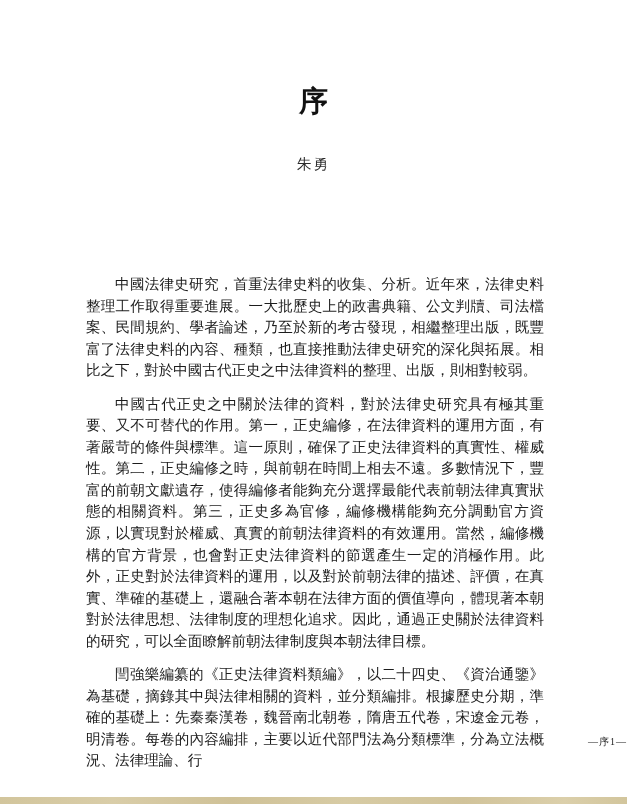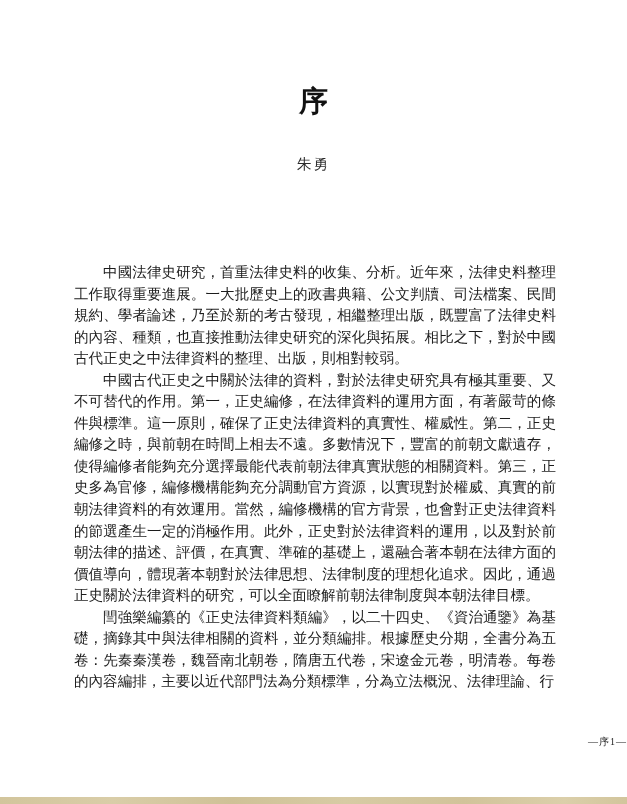--- a/index.html
+++ b/index.html
@@ -43,21 +43,21 @@
     position: absolute;
     top: 262px;
     left: 74px;
     width: 482px;
     font-size: 14.55px;
     line-height: 21.55px;
     text-align: justify;
     color: #1c1c1c;
   }
   .body-text p {
-    margin: 0;
+    margin: 12px;
     padding: 0;
     text-indent: 2em;
   }
   .footer {
     position: absolute;
     top: 735px;
     left: 0;
     width: 100%;
     text-align: right;
     font-size: 10px;
@@ -81,20 +81,20 @@
 
 <div class="page">
 
   <h1 class="title">序</h1>
 
   <div class="author">朱勇</div>
 
   <div class="body-text">
     <p>中國法律史研究，首重法律史料的收集、分析。近年來，法律史料整理工作取得重要進展。一大批歷史上的政書典籍、公文判牘、司法檔案、民間規約、學者論述，乃至於新的考古發現，相繼整理出版，既豐富了法律史料的內容、種類，也直接推動法律史研究的深化與拓展。相比之下，對於中國古代正史之中法律資料的整理、出版，則相對較弱。</p>
     <p>中國古代正史之中關於法律的資料，對於法律史研究具有極其重要、又不可替代的作用。第一，正史編修，在法律資料的運用方面，有著嚴苛的條件與標準。這一原則，確保了正史法律資料的真實性、權威性。第二，正史編修之時，與前朝在時間上相去不遠。多數情況下，豐富的前朝文獻遺存，使得編修者能夠充分選擇最能代表前朝法律真實狀態的相關資料。第三，正史多為官修，編修機構能夠充分調動官方資源，以實現對於權威、真實的前朝法律資料的有效運用。當然，編修機構的官方背景，也會對正史法律資料的節選產生一定的消極作用。此外，正史對於法律資料的運用，以及對於前朝法律的描述、評價，在真實、準確的基礎上，還融合著本朝在法律方面的價值導向，體現著本朝對於法律思想、法律制度的理想化追求。因此，通過正史關於法律資料的研究，可以全面瞭解前朝法律制度與本朝法律目標。</p>
-    <p>閆強樂編纂的《正史法律資料類編》，以二十四史、《資治通鑒》為基礎，摘錄其中與法律相關的資料，並分類編排。根據歷史分期，全書分為五卷：先秦秦漢卷，魏晉南北朝卷，隋唐五代卷，宋遼金元卷，明清卷。每卷的內容編排，主要以近代部門法為分類標準，分為立法概況、法律理論、行</p>
+    <p>閆強樂編纂的《正史法律資料類編》，以二十四史、《資治通鑒》為基礎，摘錄其中與法律相關的資料，並分類編排。根據歷史分期，準確的基礎上：先秦秦漢卷，魏晉南北朝卷，隋唐五代卷，宋遼金元卷，明清卷。每卷的內容編排，主要以近代部門法為分類標準，分為立法概況、法律理論、行</p>
   </div>
 
   <div class="footer">—序1—</div>
 
   <div class="bottom-strip"></div>
 
 </div>
 
 </body></html>

